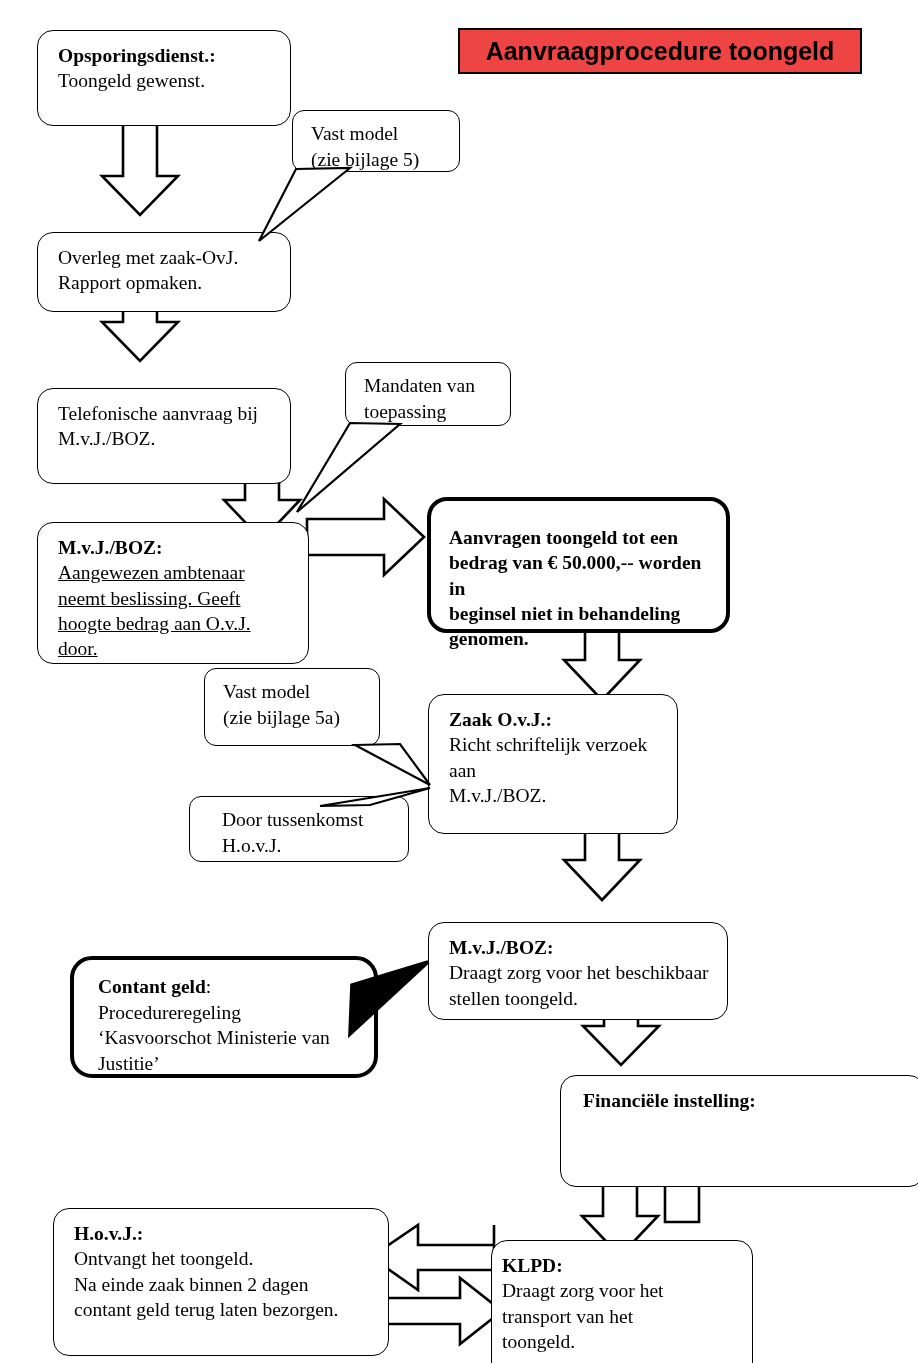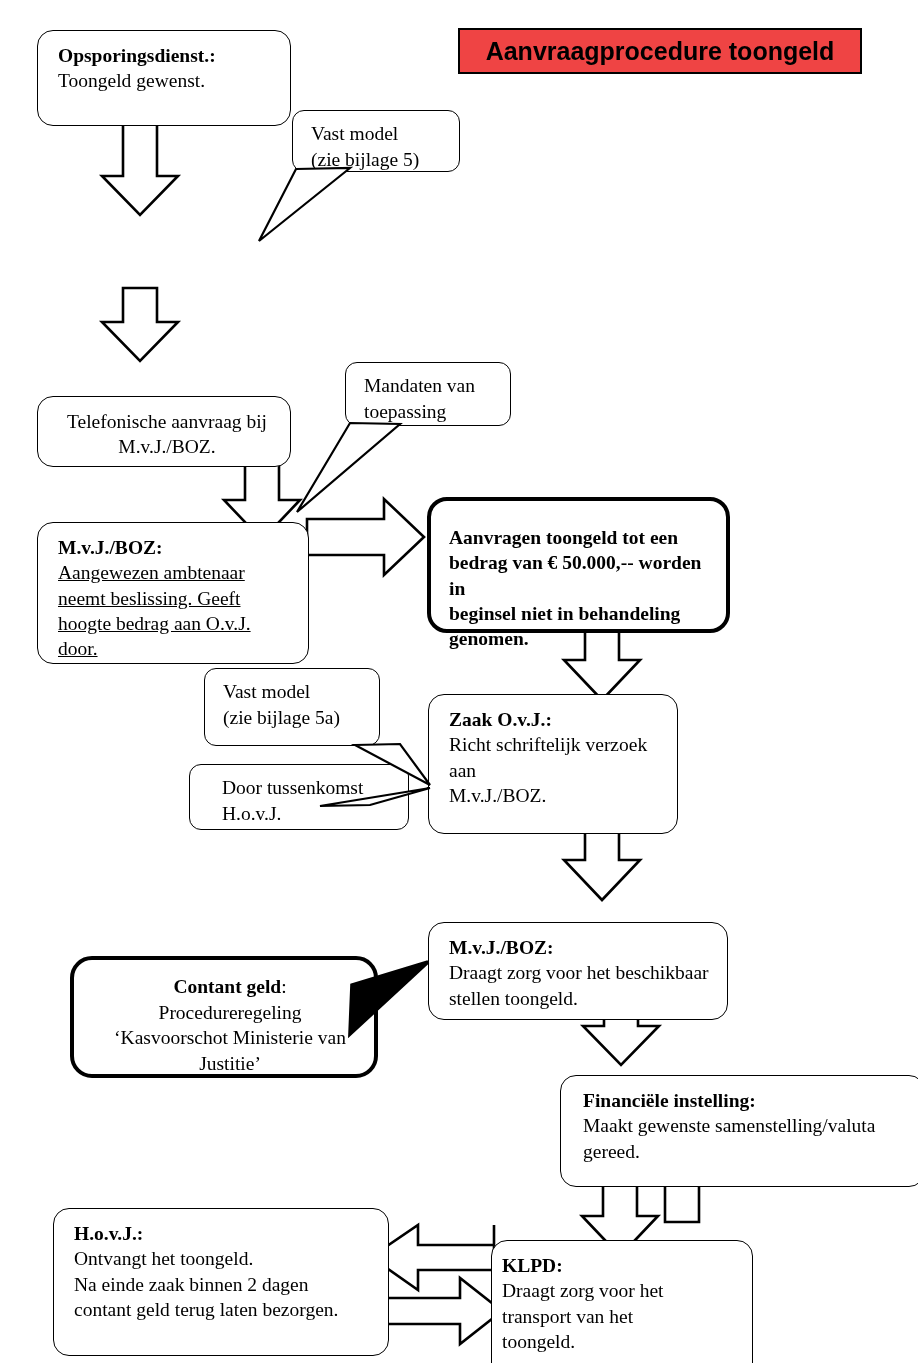--- a/index.html
+++ b/index.html
@@ -136,22 +136,26 @@
 
   <div id="title-box" style="left:458px; top:28px; width:404px; height:46px; font-size:25px;">
     <span>Aanvraagprocedure toongeld</span>
   </div>
 
   <div class="node" style="left:37px; top:8px; width:254px; height:96px;">
     <span class="hdr">Opsporingsdienst.:</span>
     <span class="bodytext" style="white-space:pre-line;">Toongeld gewenst.</span>
   </div>
 
-
-  <div class="node" style="left:37px; top:374px; width:254px; height:71px;text-align:center;">
+  <div class="node" style="left:37px; top:210px; width:254px; height:80px;">
+    <span class="bodytext" style="white-space:pre-line;">Overleg met zaak-OvJ.
+Rapport opmaken.</span>
+  </div>
+
+  <div class="node" style="left:37px; top:366px; width:254px; height:96px;">
     <span class="bodytext" style="white-space:pre-line;">Telefonische aanvraag bij
 M.v.J./BOZ.</span>
   </div>
 
   <div class="node" style="left:37px; top:500px; width:272px; height:142px;">
     <span class="hdr">M.v.J./BOZ:</span>
     <span class="bodytext" style="white-space:pre-line;text-decoration:underline;">Aangewezen ambtenaar
 neemt beslissing. Geeft
 hoogte bedrag aan O.v.J.
 door.</span>
@@ -172,22 +176,20 @@
   </div>
 
   <div class="node" style="left:428px; top:900px; width:300px; height:98px;">
     <span class="hdr">M.v.J./BOZ:</span>
     <span class="bodytext" style="white-space:pre-line;">Draagt zorg voor het beschikbaar
 stellen toongeld.</span>
   </div>
 
   <div class="node" style="left:560px; top:1053px; width:365px; height:112px; padding-left:22px;">
     <span class="hdr">Financiële instelling:</span>
-    <span class="bodytext" style="white-space:pre-line;">Maakt gewenste samenstelling/valuta
-gereed.</span>
   </div>
 
   <div class="node" style="left:53px; top:1186px; width:336px; height:148px; ">
     <span class="hdr">H.o.v.J.:</span>
     <span class="bodytext" style="white-space:pre-line;">Ontvangt het toongeld.
 Na einde zaak binnen 2 dagen
 contant geld terug laten bezorgen.</span>
   </div>
 
   <div class="node" style="left:491px; top:1218px; width:262px; height:145px; padding-left:10px;">
@@ -205,25 +207,25 @@
   <div class="callout" style="left:345px; top:362px; width:166px; height:64px;">
     <span class="bodytext" style="white-space:pre-line;">Mandaten van
 toepassing</span>
   </div>
 
   <div class="callout" style="left:204px; top:668px; width:176px; height:78px;">
     <span class="bodytext" style="white-space:pre-line;">Vast model
 (zie bijlage 5a)</span>
   </div>
 
-  <div class="callout" style="left:189px; top:764px; width:220px; height:66px;padding-left:32px;">
+  <div class="callout" style="left:189px; top:796px; width:220px; height:66px;padding-left:32px;">
     <span class="bodytext" style="white-space:pre-line;">Door tussenkomst
 H.o.v.J.</span>
   </div>
 
-  <div class="callout bold-border" style="left:70px; top:956px; width:308px; height:122px; padding-left:24px; padding-top:14px;text-align:center;">
+  <div class="callout bold-border" style="left:70px; top:956px; width:308px; height:122px; padding-left:24px; padding-top:14px;">
     <span class="hdr">Contant geld</span><span class="bodytext" style="white-space:pre-line;">:
 Procedureregeling
 ‘Kasvoorschot Ministerie van
 Justitie’</span>
   </div>
 
 </div>
 
 </body></html>

